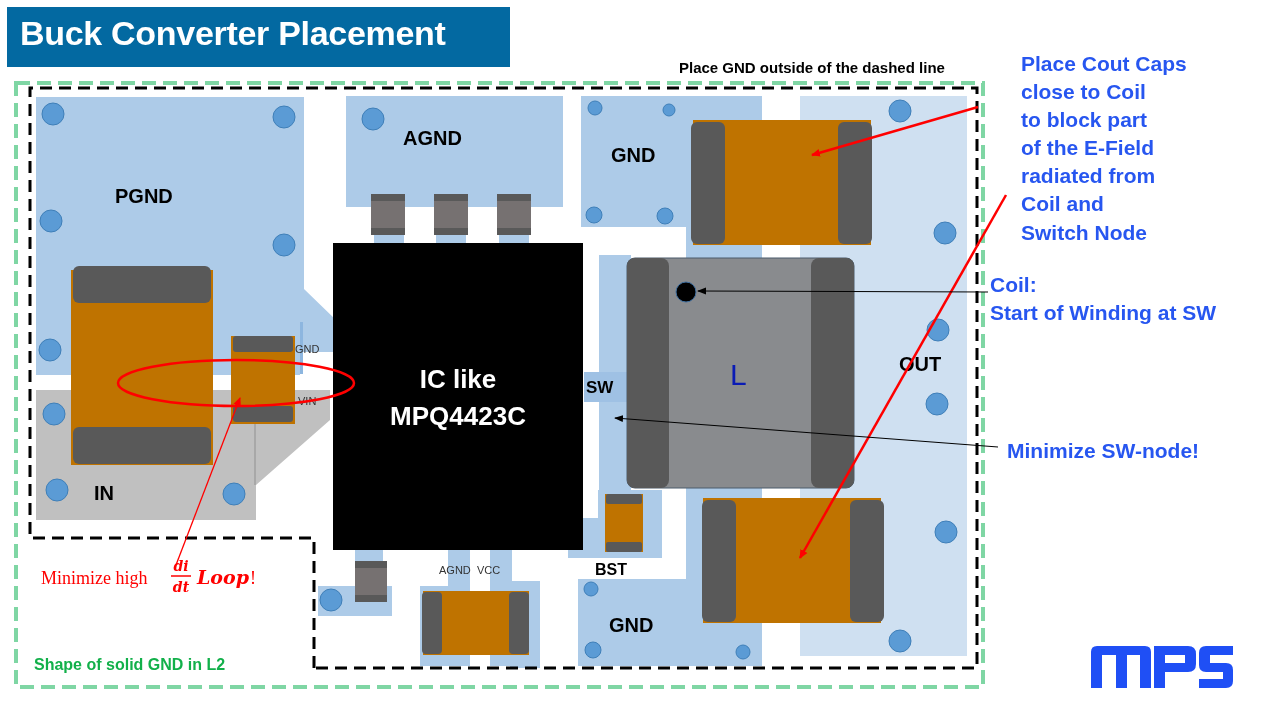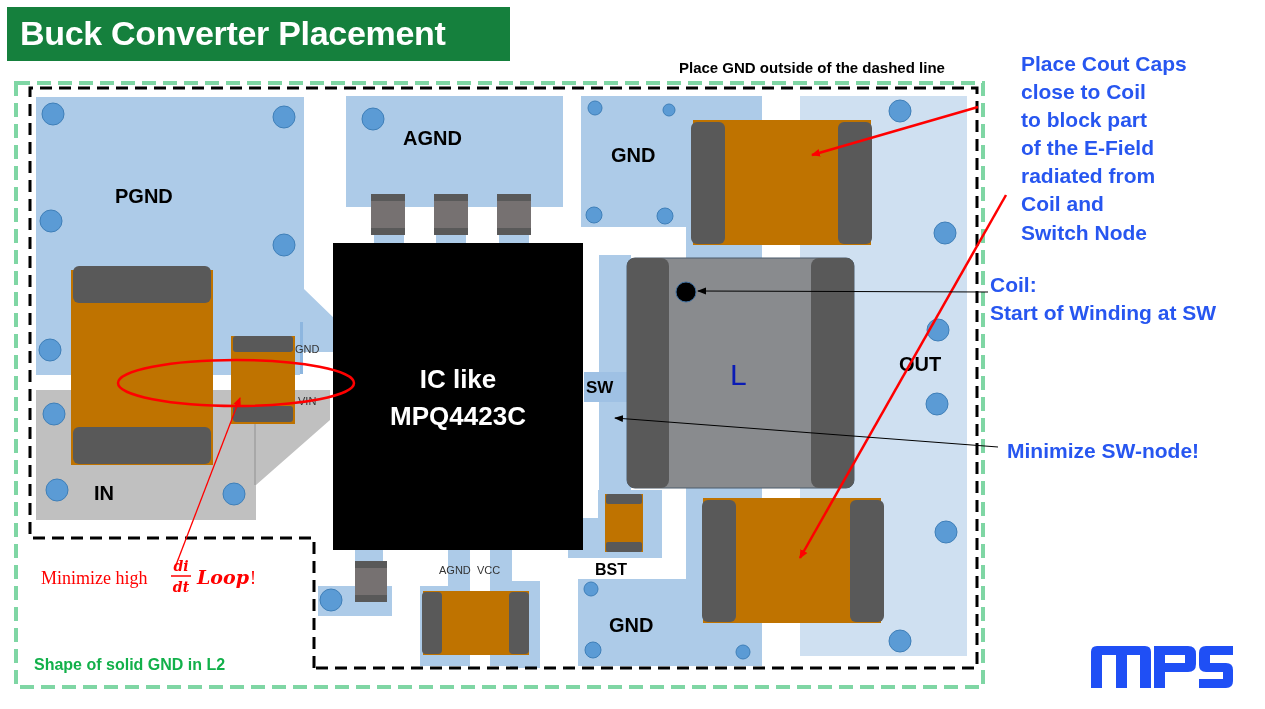--- a/index.html
+++ b/index.html
@@ -1,17 +1,17 @@
 <!DOCTYPE html>
 <html><head>
 <meta charset="utf-8">
 <style>
   html,body{margin:0;padding:0;background:#ffffff;}
   body{width:1265px;height:709px;position:relative;overflow:hidden;font-family:"Liberation Sans",sans-serif;}
-  #title-bar{position:absolute;left:7px;top:7px;width:503px;height:54px;background:#15803d;}
+  #title-bar{position:absolute;left:7px;top:7px;width:503px;height:60px;background:#0369a1;}
   #title-bar span{position:absolute;left:13px;top:7px;font-size:34px;font-weight:bold;color:#ffffff;letter-spacing:-0.3px;}
   svg{position:absolute;left:0;top:0;}
   .lbl{font-family:"Liberation Sans",sans-serif;font-weight:bold;}
   .note{font-family:"Liberation Sans",sans-serif;font-weight:bold;fill:#2756f0;font-size:21px;}
   .pin{font-family:"Liberation Sans",sans-serif;font-size:11px;fill:#333;}
 </style>
 </head>
 <body>
 
 <div id="title-bar">

